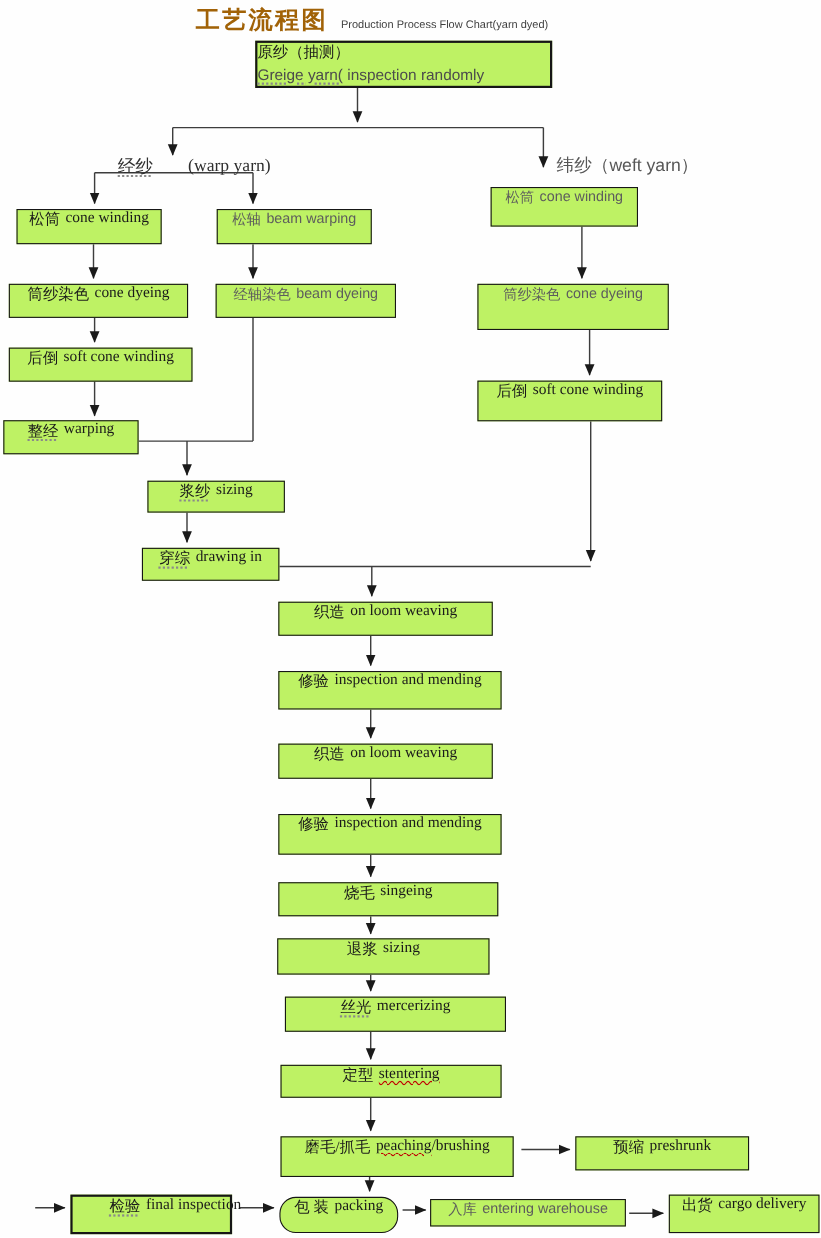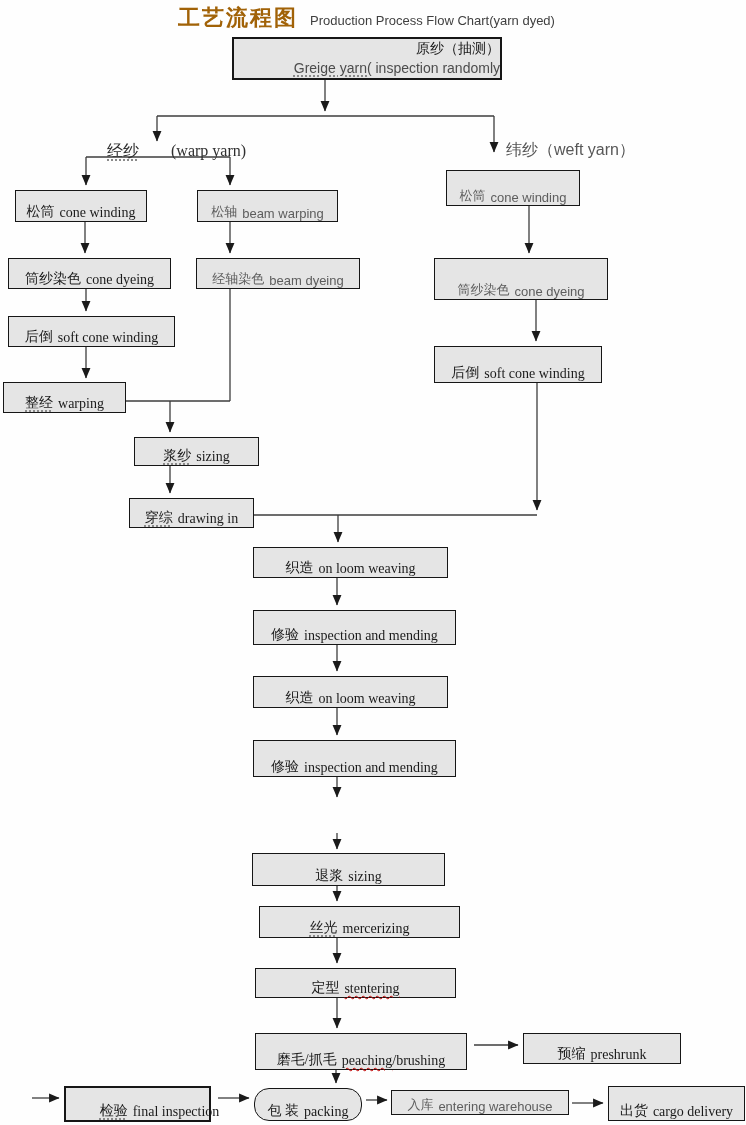--- a/index.html
+++ b/index.html
@@ -6,25 +6,25 @@
   .canvas{
     position:relative;width:746px;height:1125px;background:#fefefe;
     font-family:"Liberation Serif", serif;overflow:hidden;
   }
   svg.wires{position:absolute;left:0;top:0;width:746px;height:1125px;}
   svg.wires line{stroke:var(--line,#3d3d3d);stroke-width:1.3;}
   svg.wires .ahead{fill:var(--text,#1a1a1a);}
 
   .title{position:absolute;left:178px;top:3px;white-space:nowrap;display:flex;align-items:baseline;}
   .t-zh{font-family:"Liberation Serif",serif;font-size:22px;letter-spacing:2px;color:#a16207;font-weight:bold;}
-  .t-en{font-family:"Liberation Sans",sans-serif;font-size:13px;color:#3f3f3f;margin-left:12px;}
+  .t-en{font-family:"Liberation Sans",sans-serif;font-size:10px;color:#3f3f3f;margin-left:12px;}
 
   .node{
-    position:absolute;border:1px solid #161616;background:#e5e5e5;
-    display:flex;align-items:flex-end;justify-content:center;
+    position:absolute;border:1px solid #161616;background:#bef264;
+    display:flex;align-items:flex-start;justify-content:center;
     font-size:14px;color:var(--text,#1a1a1a);white-space:nowrap;box-sizing:border-box;
   }
   .node .en{margin-left:5px;}
   .node .en.cont{margin-left:0;}
   .node.sans, .node.sans .zh, .node.sans .en{
     font-family:"Liberation Sans",sans-serif;font-size:13px;color:var(--text_gray,#5d5d5d);
   }
   .node.thick{border-width:2px;}
   .node.col{flex-direction:column;justify-content:center;line-height:1.35;}
   .node.col .l2{font-family:"Liberation Sans",sans-serif;font-size:14px;color:#4c4c4c;}
@@ -164,20 +164,24 @@
   <div class="node" style="left:253px;top:676px;width:195px;height:32px;">
     <span class="zh">织造</span>
     <span class="en">on loom weaving</span>
   </div>
 
   <div class="node" style="left:253px;top:740px;width:203px;height:37px;">
     <span class="zh">修验</span>
     <span class="en">inspection and mending</span>
   </div>
 
+  <div class="node" style="left:253px;top:802px;width:200px;height:31px;">
+    <span class="zh">烧毛</span>
+    <span class="en">singeing</span>
+  </div>
 
   <div class="node" style="left:252px;top:853px;width:193px;height:33px;">
     <span class="zh">退浆</span>
     <span class="en">sizing</span>
   </div>
 
   <div class="node" style="left:259px;top:906px;width:201px;height:32px;">
     <span class="zh u-dot">丝光</span>
     <span class="en">mercerizing</span>
   </div>

